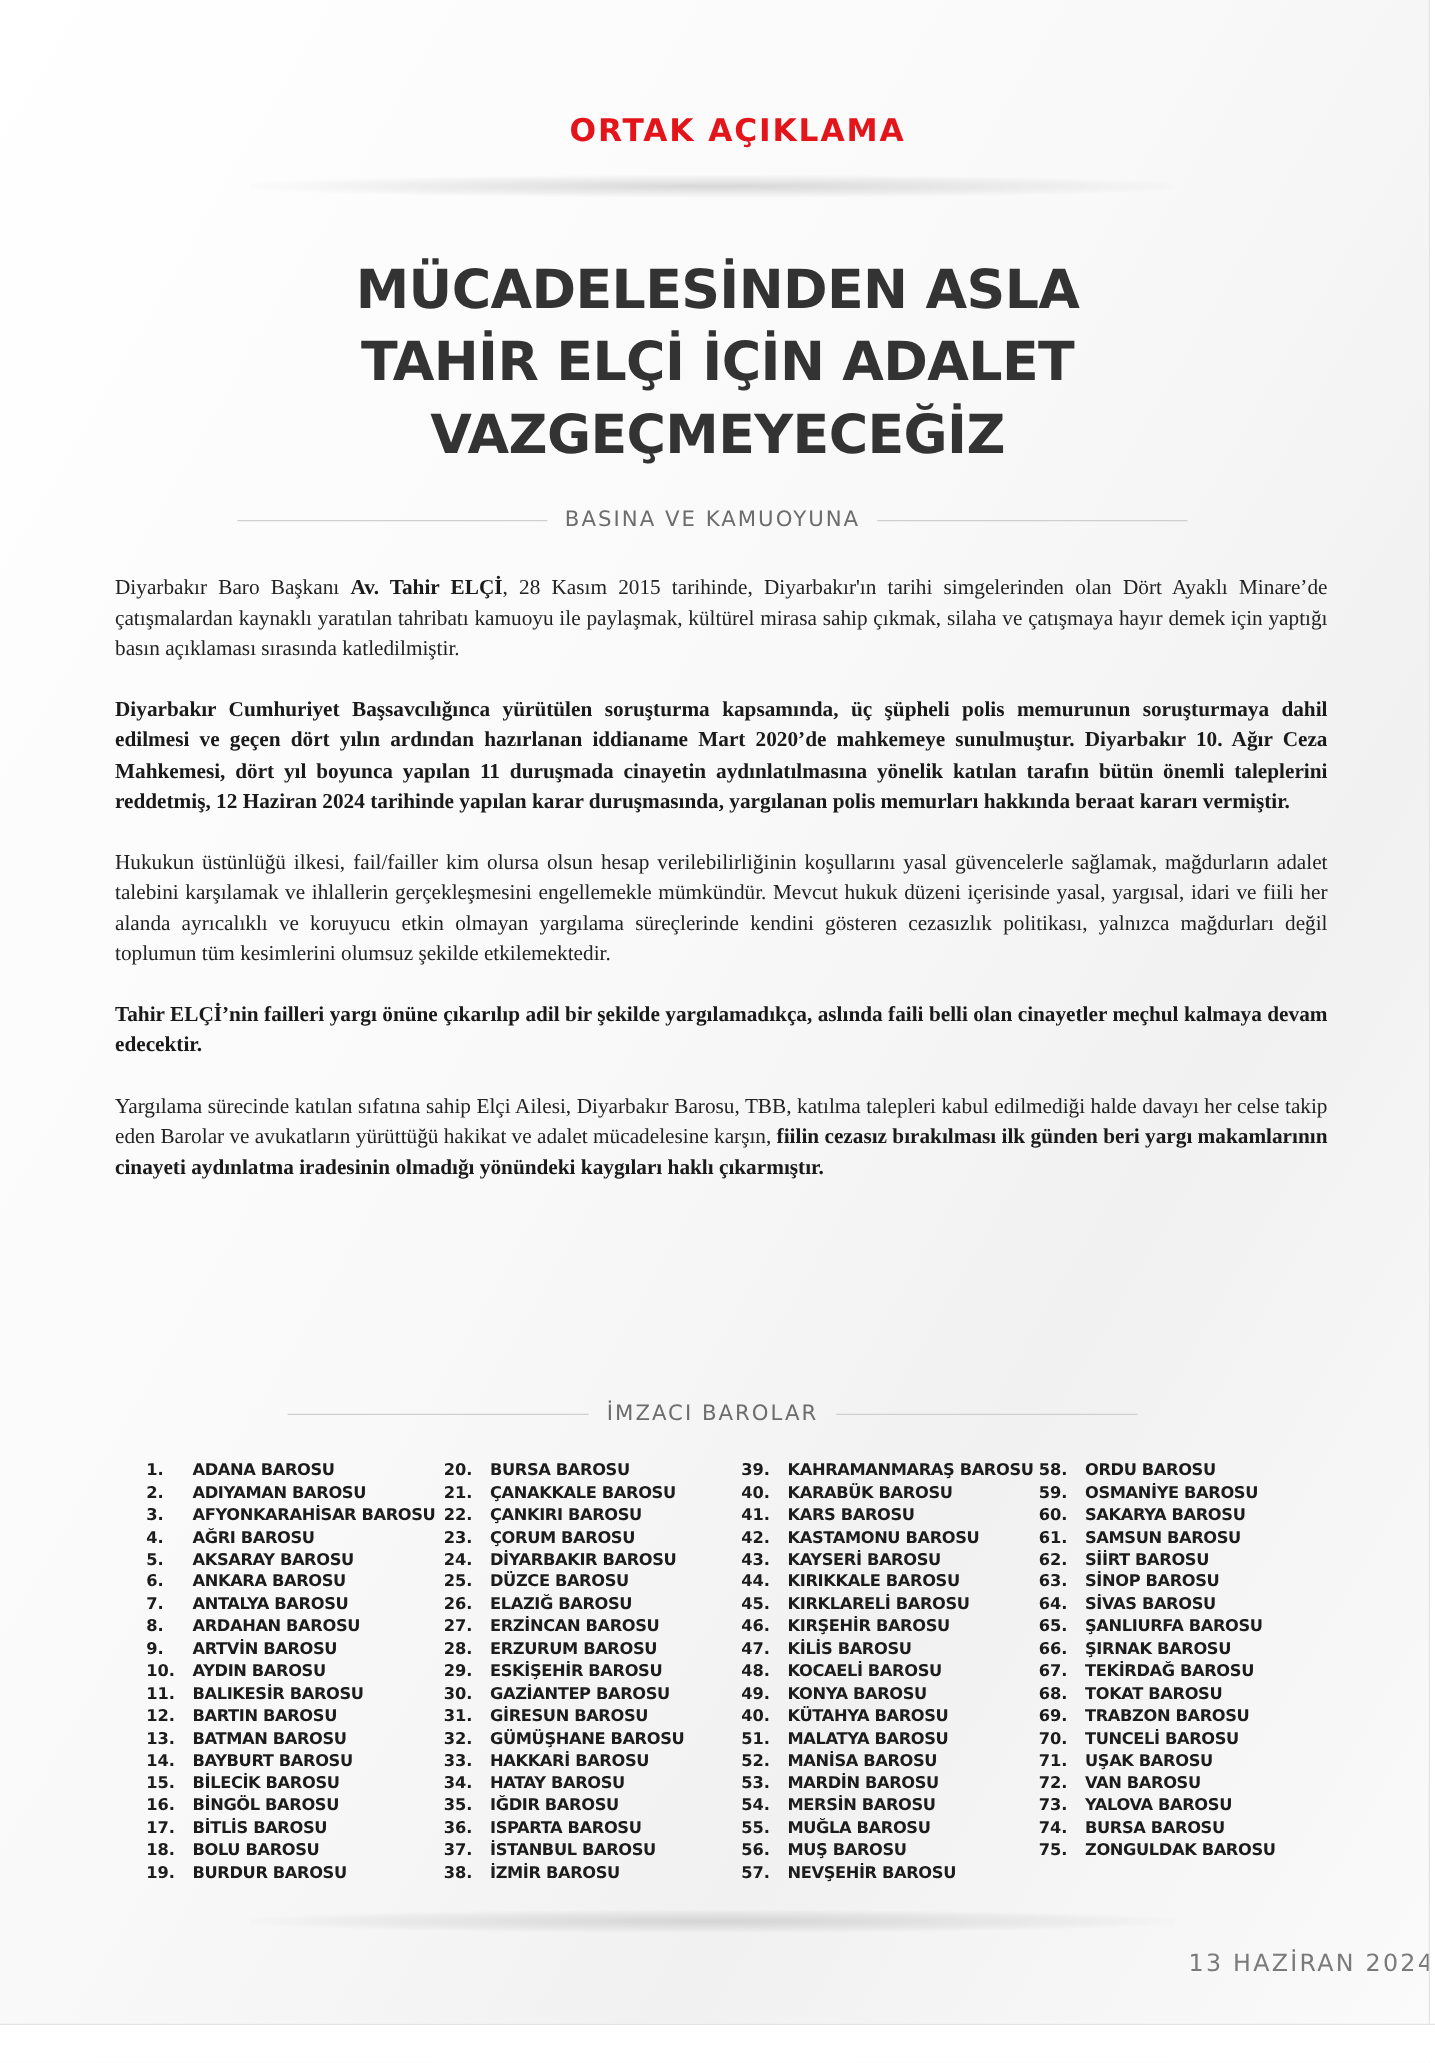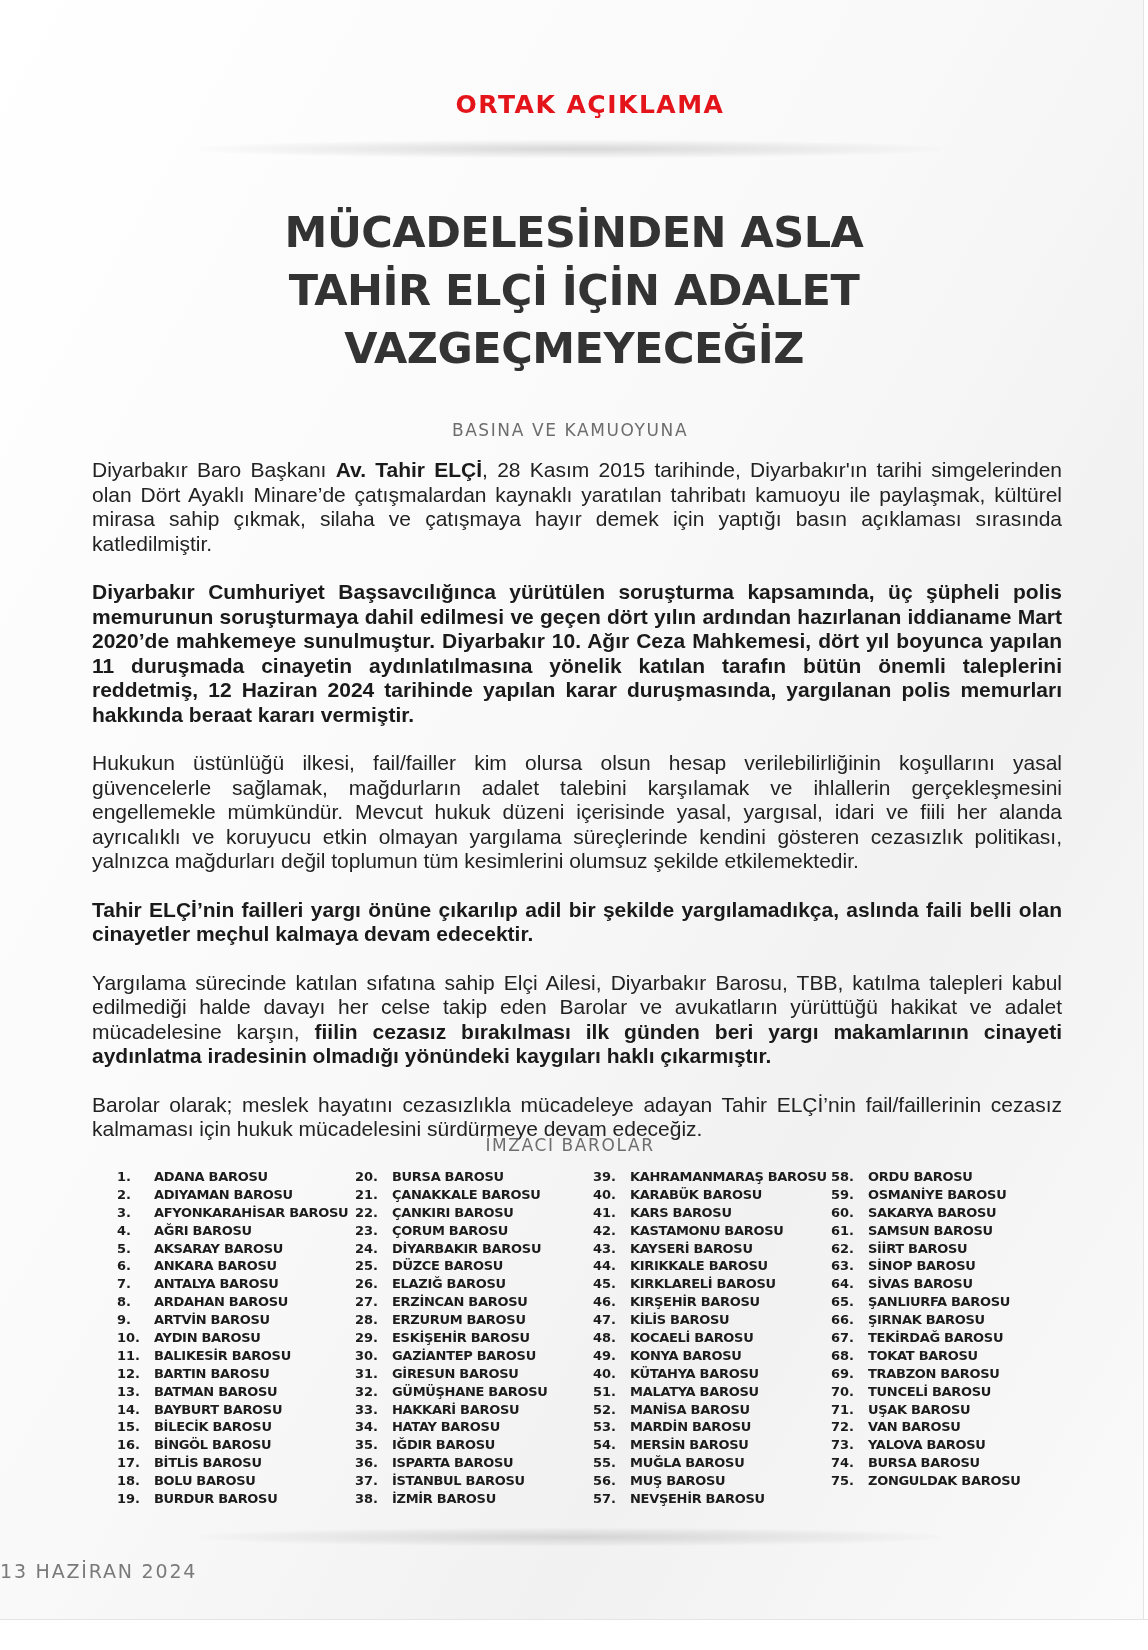--- a/index.html
+++ b/index.html
@@ -41,34 +41,34 @@
     font-family: "DejaVu Sans", sans-serif;
     font-weight: 700;
     font-size: 43px;
     line-height: 58px;
     color: #333333;
     letter-spacing: -0.5px;
   }
   .headline div { white-space: nowrap; }
   .rule-label {
     position: absolute; left: 190px; width: 760px;
-    display: flex; align-items: center; gap: 14px; flex-direction: column;
+    display: flex; align-items: center; gap: 14px;
   }
   .rule-label .line { flex: 1; height: 1px; background: #cfcfcf; }
   .rule-label .txt {
     font-family: "DejaVu Sans", sans-serif;
     font-size: 17px;
     letter-spacing: 1.6px;
     color: #6d6d6d;
     white-space: nowrap;
   }
   .body-text {
     position: absolute; left: 92px; width: 970px; top: 458px;
-    font-family: Liberation Sans, sans-serif;
-    font-size: 21px;
+    font-family: Liberation Serif, serif;
+    font-size: 17px;
     line-height: 24.5px;
     color: #222222;
   }
   .body-text p {
     margin: 0 0 24px 0;
     text-align: justify;
     text-align-last: left;
   }
   .body-text b, .body-text .bold { font-weight: 700; color: #1a1a1a; }
   .signers {
@@ -87,21 +87,21 @@
     white-space: nowrap;
   }
   .signer .num { width: 37px; flex: none; }
   .signer .name { letter-spacing: -0.3px; }
   .footer-shadow {
     position: absolute; left: 200px; top: 1528px; width: 740px; height: 18px;
     background: radial-gradient(ellipse at center, rgba(0,0,0,0.12) 0%, rgba(0,0,0,0.04) 55%, rgba(0,0,0,0) 75%);
   }
   .date {
     position: absolute; left: 0; right: 0; top: 1560px;
-    text-align: left;
+    text-align: right;
     font-family: "DejaVu Sans", sans-serif;
     font-size: 19px;
     letter-spacing: 1.8px;
     color: #7a7a7a;
   }
 </style>
 </head>
 <body>
 
 <div class="page">
@@ -120,21 +120,20 @@
     <span class="txt">BASINA VE KAMUOYUNA</span>
     <span class="line"></span>
   </div>
 
   <div class="body-text" id="body-text">
       <p><span>Diyarbakır Baro Başkanı </span><span class="bold">Av. Tahir ELÇİ</span><span>, 28 Kasım 2015 tarihinde, Diyarbakır'ın tarihi simgelerinden olan Dört Ayaklı Minare’de çatışmalardan kaynaklı yaratılan tahribatı kamuoyu ile paylaşmak, kültürel mirasa sahip çıkmak, silaha ve çatışmaya hayır demek için yaptığı basın açıklaması sırasında katledilmiştir.</span></p>
       <p><span class="bold">Diyarbakır Cumhuriyet Başsavcılığınca yürütülen soruşturma kapsamında, üç şüpheli polis memurunun soruşturmaya dahil edilmesi ve geçen dört yılın ardından hazırlanan iddianame Mart 2020’de mahkemeye sunulmuştur. Diyarbakır 10. Ağır Ceza Mahkemesi, dört yıl boyunca yapılan 11 duruşmada cinayetin aydınlatılmasına yönelik katılan tarafın bütün önemli taleplerini reddetmiş, 12 Haziran 2024 tarihinde yapılan karar duruşmasında, yargılanan polis memurları hakkında beraat kararı vermiştir.</span></p>
       <p><span>Hukukun üstünlüğü ilkesi, fail/failler kim olursa olsun hesap verilebilirliğinin koşullarını yasal güvencelerle sağlamak, mağdurların adalet talebini karşılamak ve ihlallerin gerçekleşmesini engellemekle mümkündür. Mevcut hukuk düzeni içerisinde yasal, yargısal, idari ve fiili her alanda ayrıcalıklı ve koruyucu etkin olmayan yargılama süreçlerinde kendini gösteren cezasızlık politikası, yalnızca mağdurları değil toplumun tüm kesimlerini olumsuz şekilde etkilemektedir.</span></p>
       <p><span class="bold">Tahir ELÇİ’nin failleri yargı önüne çıkarılıp adil bir şekilde yargılamadıkça, aslında faili belli olan cinayetler meçhul kalmaya devam edecektir.</span></p>
       <p><span>Yargılama sürecinde katılan sıfatına sahip Elçi Ailesi, Diyarbakır Barosu, TBB, katılma talepleri kabul edilmediği halde davayı her celse takip eden Barolar ve avukatların yürüttüğü hakikat ve adalet mücadelesine karşın, </span><span class="bold">fiilin cezasız bırakılması ilk günden beri yargı makamlarının  cinayeti aydınlatma iradesinin olmadığı yönündeki kaygıları haklı çıkarmıştır.</span></p>
-      <p><span>Barolar olarak; meslek hayatını cezasızlıkla mücadeleye adayan Tahir ELÇİ’nin fail/faillerinin cezasız kalmaması için hukuk mücadelesini sürdürmeye devam edeceğiz.</span></p>
     </div>
 
   <div class="rule-label" style="top:1121px; left:230px; width:680px;">
     <span class="line"></span>
     <span class="txt">İMZACI BAROLAR</span>
     <span class="line"></span>
   </div>
 
   <div class="signers" id="signers">
       <div class="signer-col">

